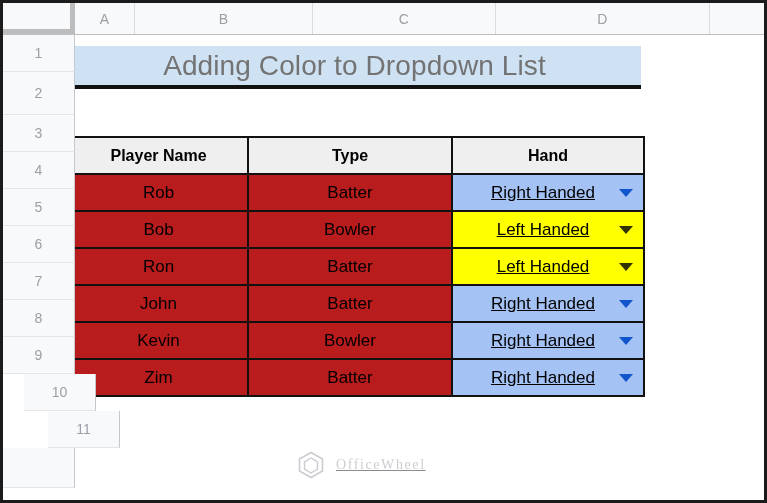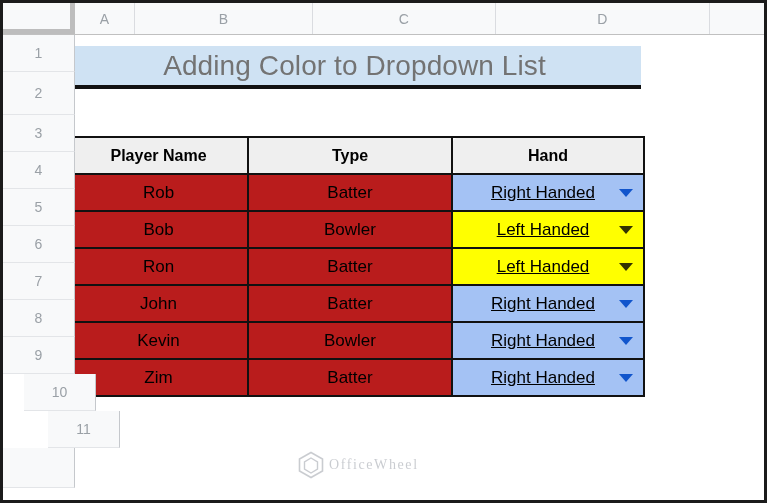--- a/index.html
+++ b/index.html
@@ -190,24 +190,25 @@
   .chip.yellow { background: #ffff00; }
   .chip.yellow .chip-arrow { border-top-color: #333300; }
 
   
   .watermark {
     position: absolute;
     left: 295px;
     top: 448px;
     display: flex;
     align-items: center;
-    gap: 5px;
+    gap: 12px;
     opacity: .45;
     pointer-events: none;
     z-index: 8;
+    text-decoration: underline;
   }
   .watermark .wm-text {
     font-family: "Liberation Serif", serif;
     font-size: 14px;
     color: #8a8f99;
     letter-spacing: 1.6px;
   }
   .wm-logo { width: 26px; height: 28px; }
 </style>
 </head>

